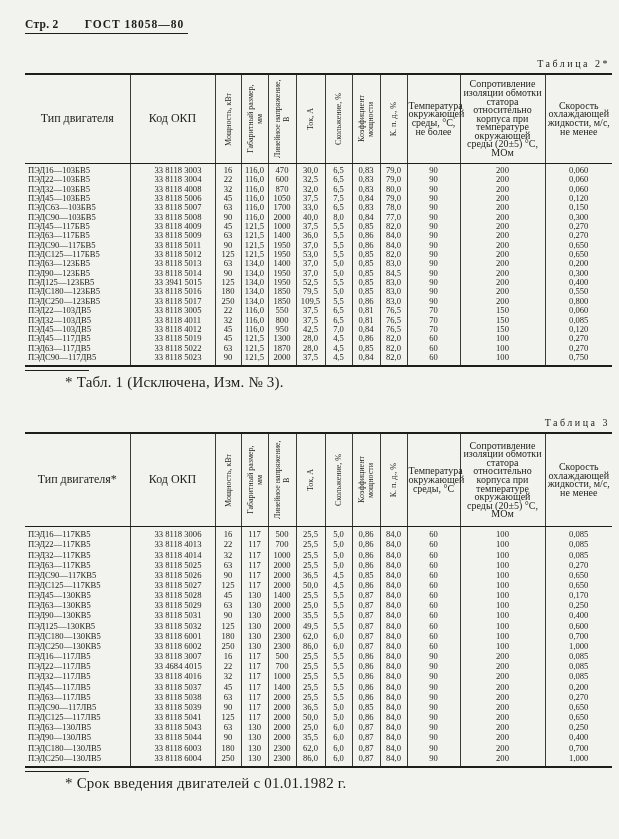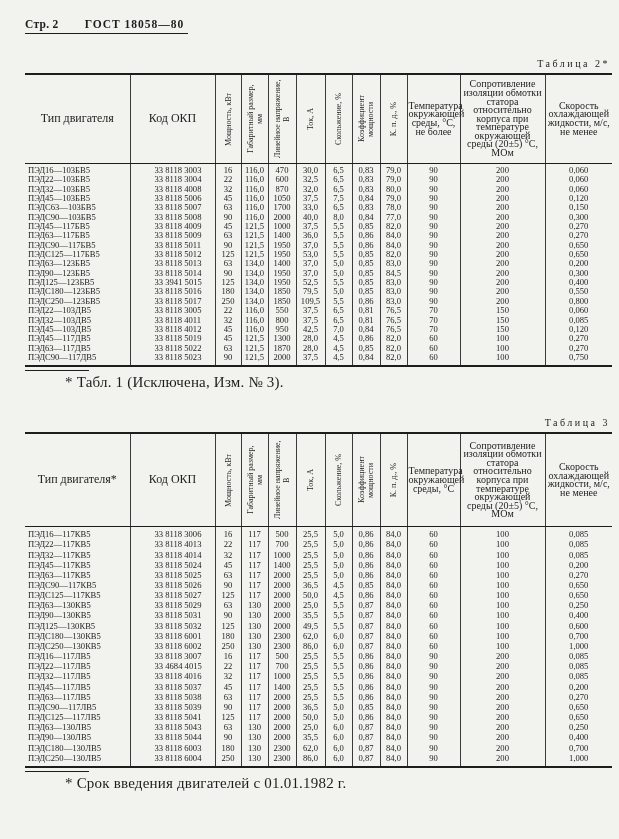--- a/index.html
+++ b/index.html
@@ -479,34 +479,20 @@
           <td>1000</td>
           <td>25,5</td>
           <td>5,0</td>
           <td>0,86</td>
           <td>84,0</td>
           <td>60</td>
           <td>100</td>
           <td>0,085</td>
         </tr>
         <tr>
-          <td class="left">ПЭД45—117КВ5</td>
-          <td class="code">33 8118 5024</td>
-          <td>45</td>
-          <td>117</td>
-          <td>1400</td>
-          <td>25,5</td>
-          <td>5,0</td>
-          <td>0,86</td>
-          <td>84,0</td>
-          <td>60</td>
-          <td>100</td>
-          <td>0,200</td>
-        </tr>
-        <tr>
           <td class="left">ПЭД63—117КВ5</td>
           <td class="code">33 8118 5025</td>
           <td>63</td>
           <td>117</td>
           <td>2000</td>
           <td>25,5</td>
           <td>5,0</td>
           <td>0,86</td>
           <td>84,0</td>
           <td>60</td>
@@ -535,20 +521,34 @@
           <td>2000</td>
           <td>50,0</td>
           <td>4,5</td>
           <td>0,86</td>
           <td>84,0</td>
           <td>60</td>
           <td>100</td>
           <td>0,650</td>
         </tr>
         <tr>
+          <td class="left">ПЭД45—130КВ5</td>
+          <td class="code">33 8118 5028</td>
+          <td>45</td>
+          <td>130</td>
+          <td>1400</td>
+          <td>25,5</td>
+          <td>5,5</td>
+          <td>0,87</td>
+          <td>84,0</td>
+          <td>60</td>
+          <td>100</td>
+          <td>0,170</td>
+        </tr>
+        <tr>
           <td class="left">ПЭД63—130КВ5</td>
           <td class="code">33 8118 5029</td>
           <td>63</td>
           <td>130</td>
           <td>2000</td>
           <td>25,0</td>
           <td>5,5</td>
           <td>0,87</td>
           <td>84,0</td>
           <td>60</td>

